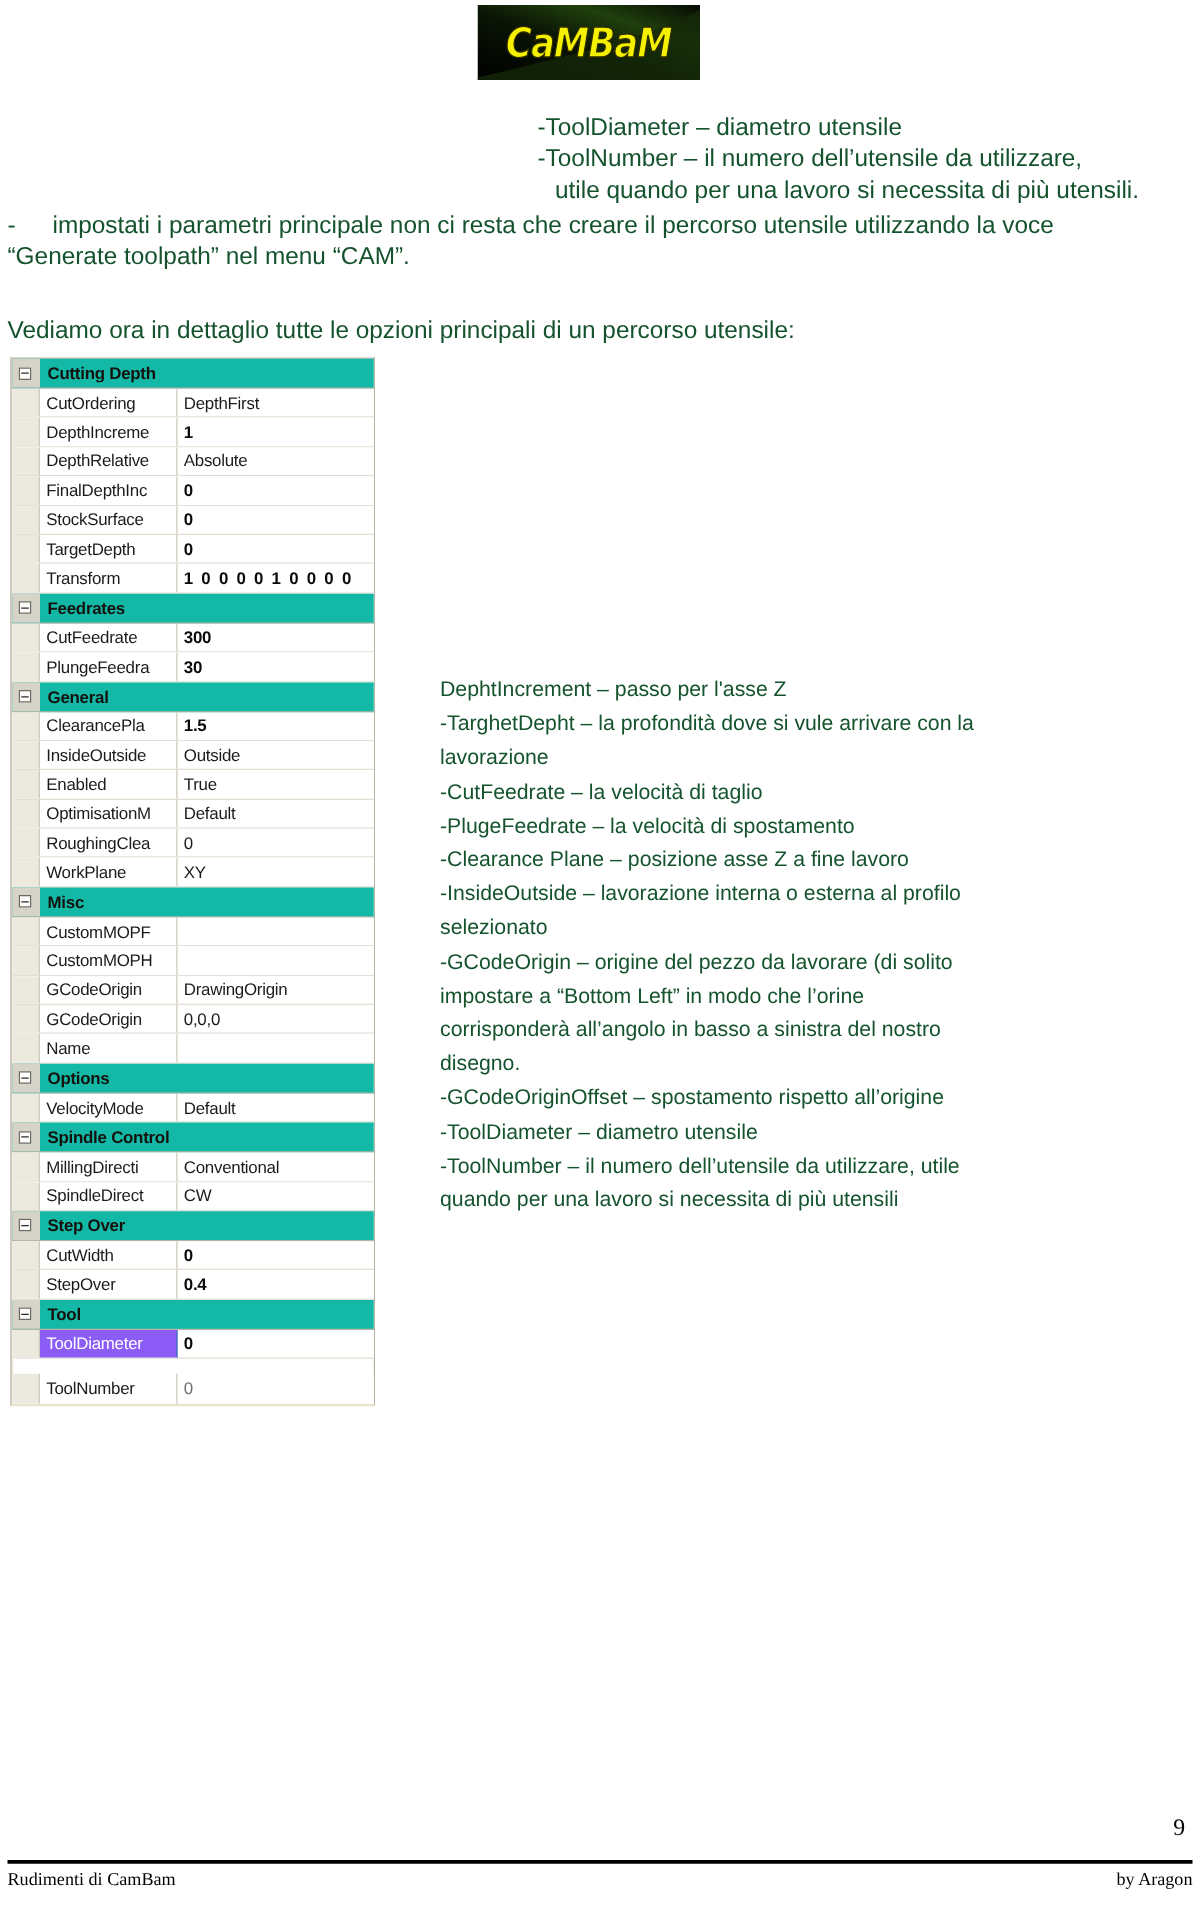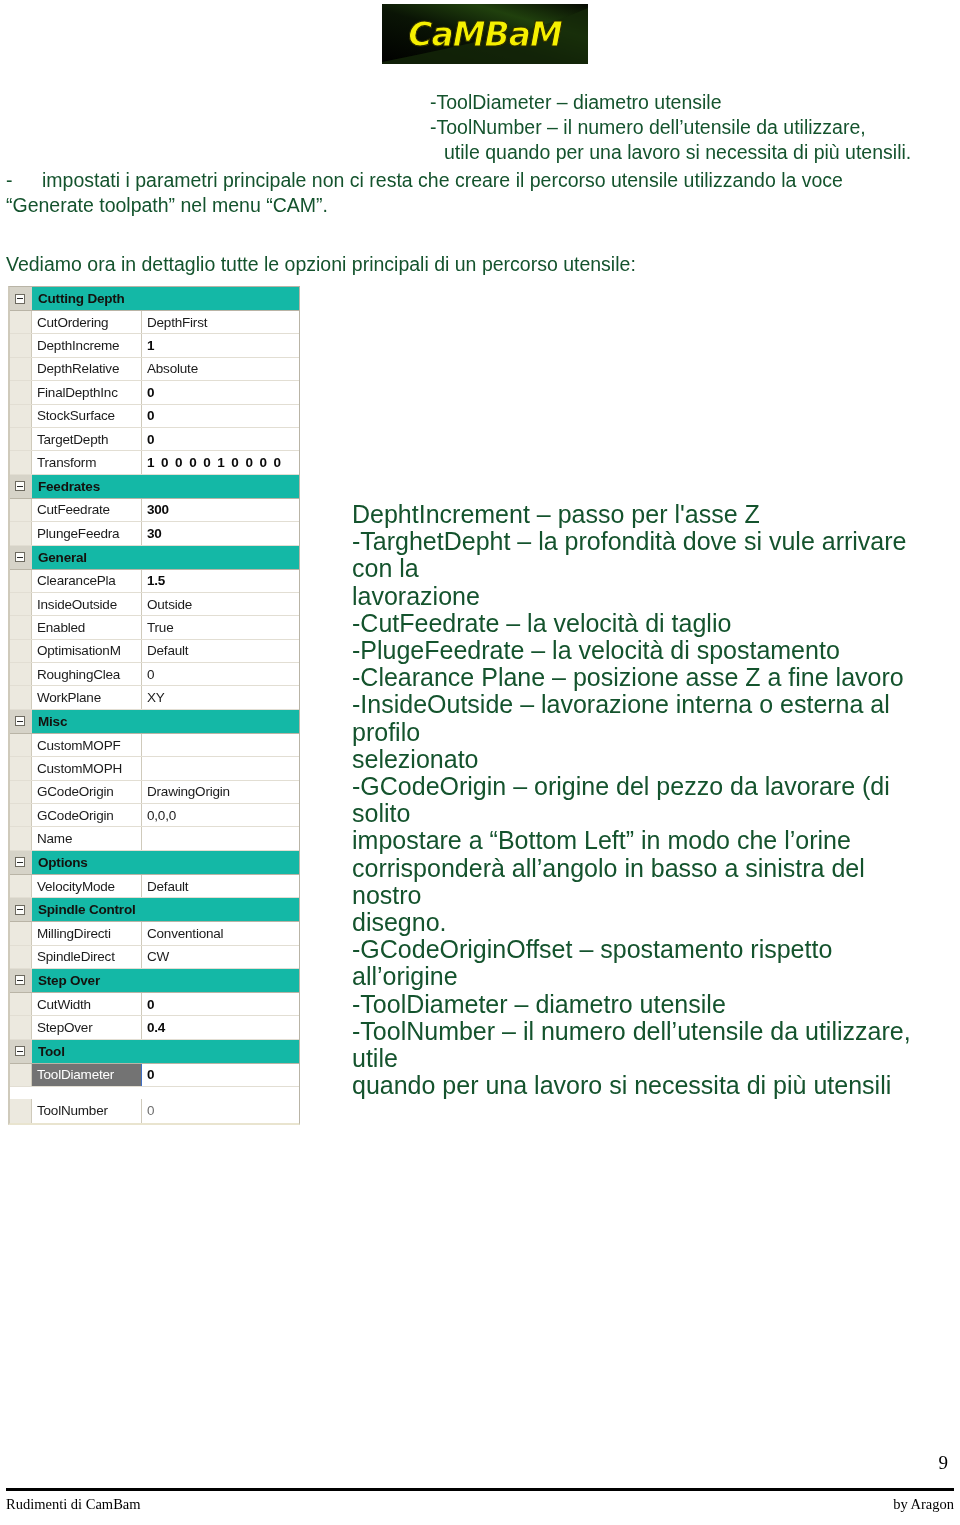--- a/index.html
+++ b/index.html
@@ -14,21 +14,21 @@
     font-family: "Liberation Serif", serif;
     color: #000000;
     overflow: hidden;
   }
 
   
   .logo-wrap {
     position: absolute;
     left: 382px;
     top: 4px;
-    width: 206px;
+    width: 178px;
     height: 60px;
   }
   .logo {
     width: 100%;
     height: 100%;
     display: block;
   }
 
   
   .doc-text {
@@ -62,23 +62,23 @@
 
   .block-vediamo {
     left: 6px;
     top: 252px;
     width: 760px;
   }
 
   
   .block-explain {
     left: 352px;
-    top: 501px;
+    top: 538px;
     width: 580px;
-    font-size: 25px;
+    font-size: 17px;
     line-height: 27.2px;
   }
   .block-explain .ln { }
 
   
   .propgrid {
     position: absolute;
     left: 8px;
     top: 286px;
     width: 292px;
@@ -163,21 +163,21 @@
     white-space: nowrap;
     overflow: hidden;
     box-sizing: border-box;
     letter-spacing: -0.2px;
     align-self: stretch;
     display: flex;
     align-items: center;
     border-right: 1px solid #cfcabb;
   }
   .pg-name.selected {
-    background: #737373;
+    background: #8b5cf6;
     color: #ffffff;
     border-right: 1px solid #3f6fc4;
   }
   .pg-value {
     flex: 1 1 auto;
     padding-left: 5px;
     font-size: 13.5px;
     color: #1b1b1b;
     white-space: nowrap;
     overflow: hidden;

